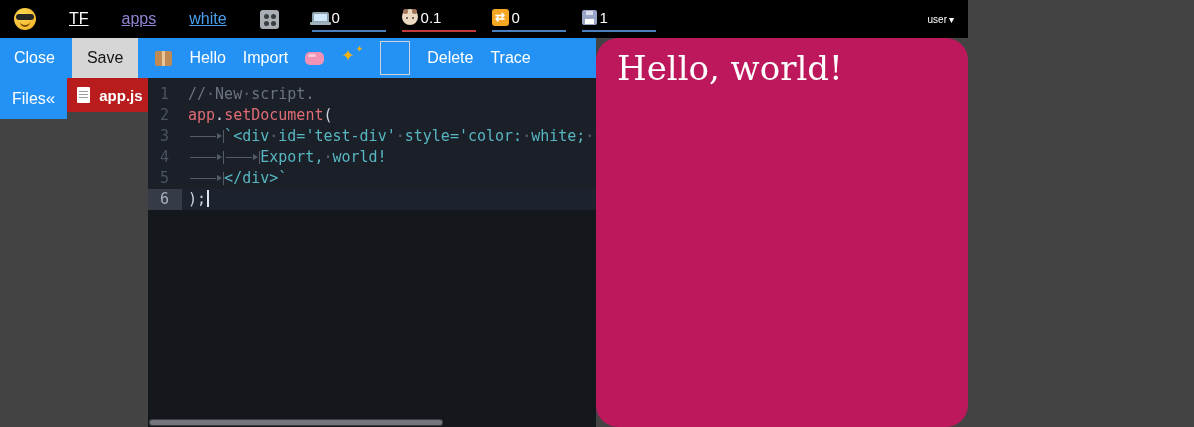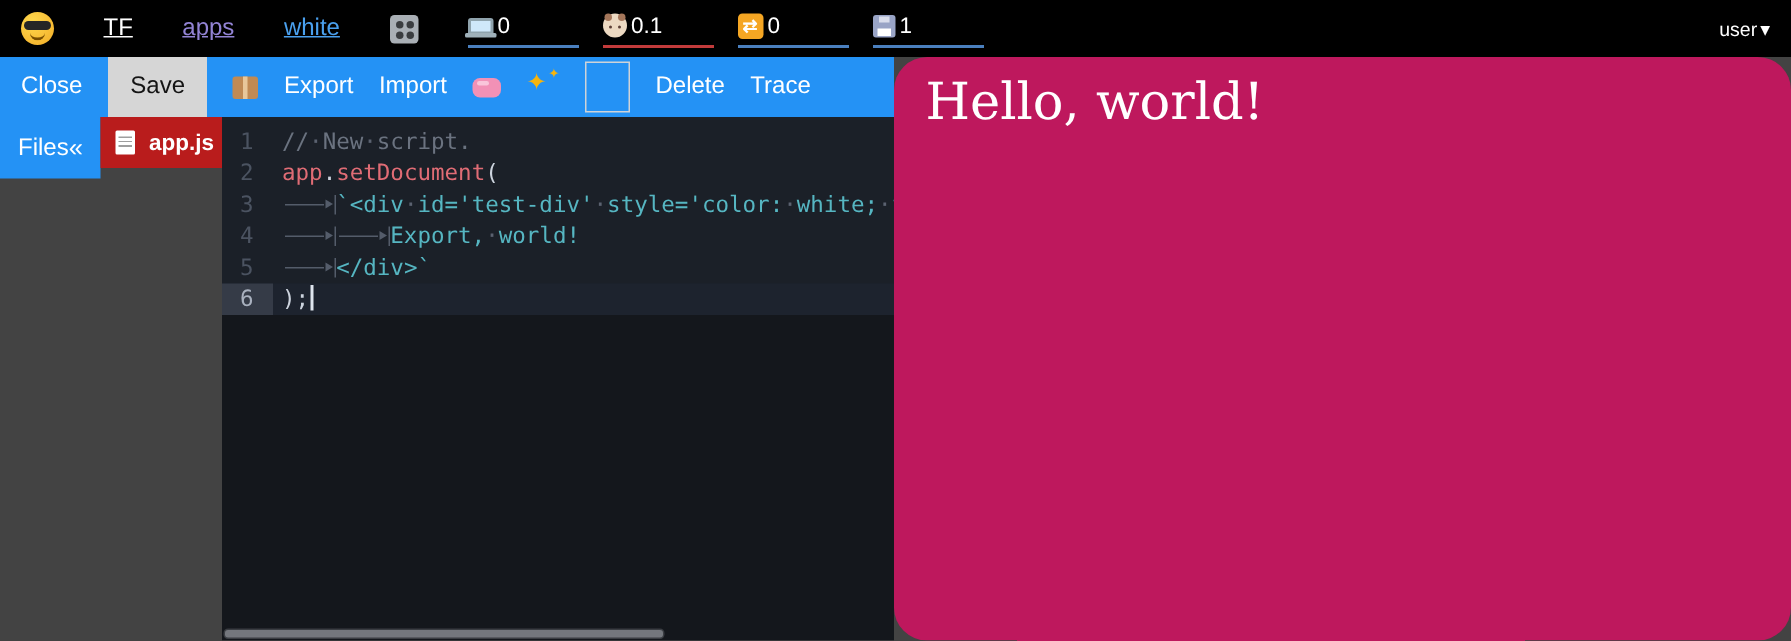--- a/index.html
+++ b/index.html
@@ -1,33 +1,33 @@
 <!DOCTYPE html>
 <html><head>
 <meta charset="utf-8">
 <style>
   * { margin:0; padding:0; box-sizing:border-box; }
   html,body { width:1194px; height:427px; overflow:hidden; background:#434343;
               font-family:"Liberation Sans", sans-serif; }
 
-  .app { width:1194px; height:427px; display:flex; flex-direction:column; }
+  .app { width:968px; height:427px; display:flex; flex-direction:column; }
 
   
   .topbar { height:38px; background:#000; display:flex; align-items:center;
             padding:0 14px; gap:33px; flex:0 0 38px; }
   .topbar a { text-decoration:underline; font-size:16px; cursor:pointer; }
   .brand { color:#fff; }
   .link-apps { color:#9283d4; }
   .link-edit { color:#4aa0ee; }
   .stats { display:flex; gap:16px; align-items:center; }
   .stat { display:flex; align-items:center; gap:3px; width:74px;
           border-bottom:2px solid #4a7fbe; padding-bottom:2px; height:26px; }
   .stat[data-u="red"] { border-bottom-color:#c23b3b; }
   .stat .val { color:#fff; font-size:15px; }
-  .user-menu { margin-left:auto; color:#fff; font-size:13px; display:flex; gap:2px; align-items:center; }
+  .user-menu { margin-left:auto; color:#fff; font-size:10px; display:flex; gap:2px; align-items:center; }
 
   
   .icon-smiley { width:22px; height:22px; border-radius:50%; position:relative;
     background:radial-gradient(circle at 35% 30%, #ffd84d, #f2ac26); flex:0 0 22px; }
   .icon-smiley::before { content:""; position:absolute; left:2px; right:2px; top:6px;
     height:6px; background:#262626; border-radius:3px; }
   .icon-smiley::after { content:""; position:absolute; left:6px; right:6px; bottom:3px;
     height:5px; border-bottom:2px solid #7a4f00; border-radius:0 0 8px 8px; }
 
   .icon-knobs { width:19px; height:19px; background:#a9afb5; border-radius:3px; position:relative; }
@@ -164,21 +164,21 @@
     </div>
   </div>
 
   <div class="main">
     <div class="left-col">
 
       <div class="toolbar">
         <span class="tbtn">Close</span>
         <span class="save-btn">Save</span>
         <span class="icon-package"></span>
-        <span class="tbtn">Export</span>
+        <span class="tbtn">Hello</span>
         <span class="tbtn">Import</span>
         <span class="icon-soap"></span>
         <span class="icon-sparkles"></span>
         <span class="empty-btn"></span>
         <span class="tbtn">Delete</span>
         <span class="tbtn">Trace</span>
       </div>
 
       <div class="workspace">
 

